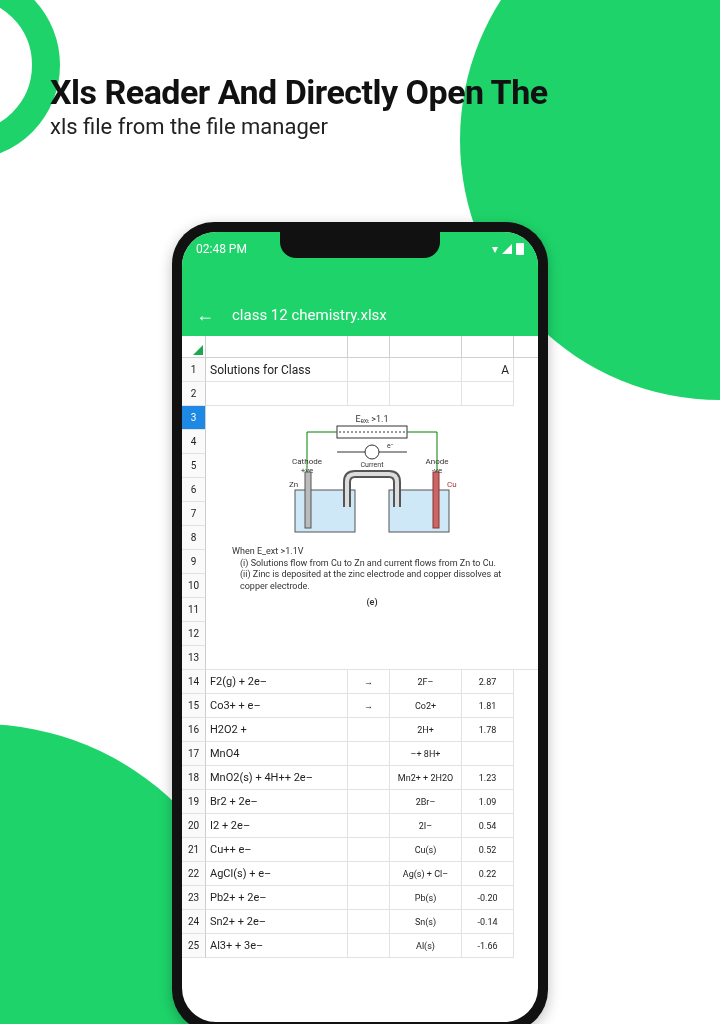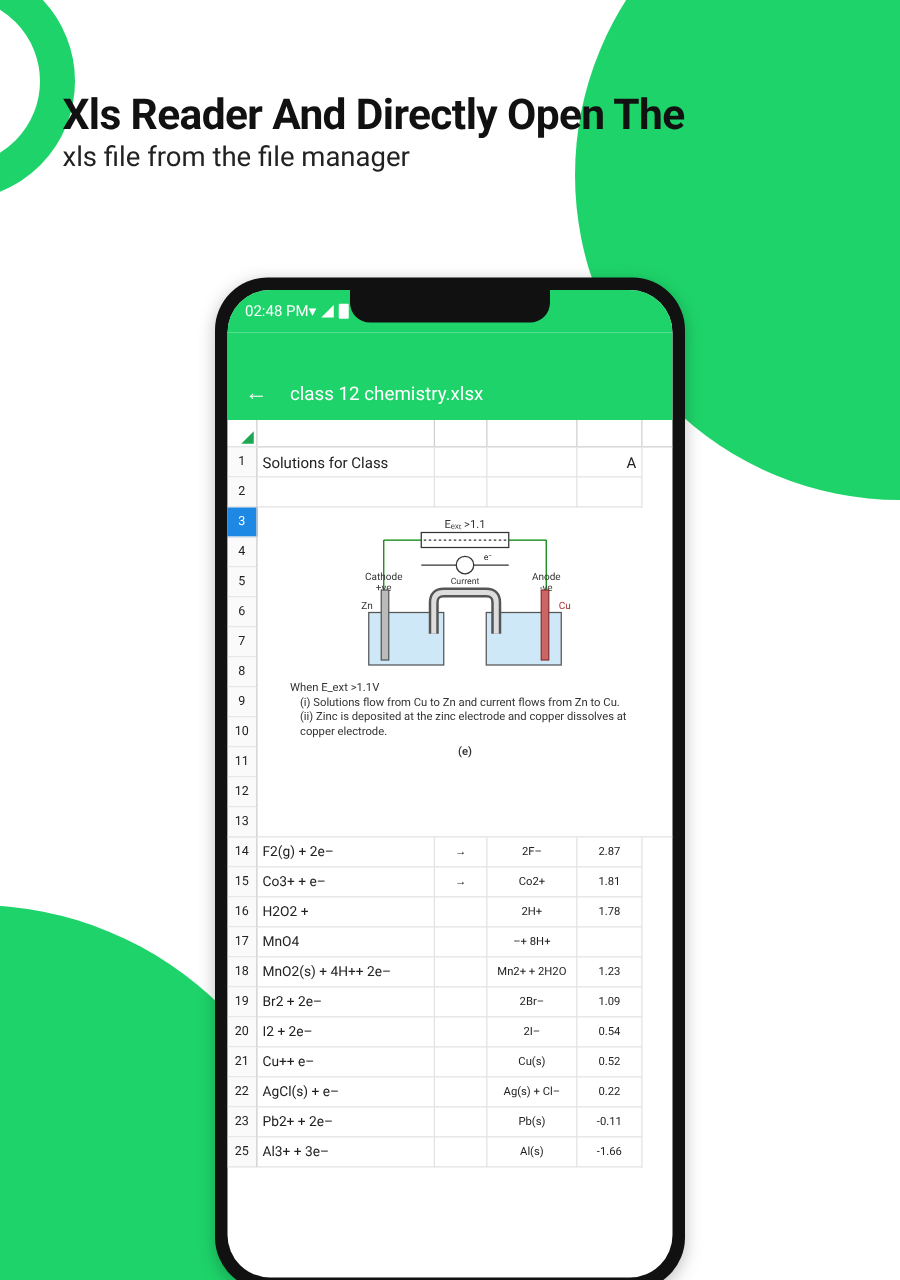--- a/index.html
+++ b/index.html
@@ -66,21 +66,21 @@
     border-bottom-right-radius: 16px;
     z-index: 5;
   }
   .status-bar {
     height: 34px;
     background: #1ed46a;
     color: #fff;
     font-size: 12px;
     display: flex;
     align-items: center;
-    justify-content: flex-start;
+    justify-content: space-between;
     padding: 0 14px;
     position: relative;
   }
   .status-right { display: flex; gap: 4px; align-items: center; }
   .signal { width: 0; height: 0; border-left: 10px solid transparent; border-bottom: 10px solid #fff; }
   .batt { width: 8px; height: 12px; background:#fff; border-radius:1px; }
   .app-bar {
     height: 70px;
     background: #1ed46a;
     color: #fff;
@@ -334,21 +334,28 @@
             <div>AgCl(s) + e–</div>
             <div class="c2"></div>
             <div class="c3">Ag(s) + Cl–</div>
             <div class="c4">0.22</div>
           </div>
           <div class="row">
             <div class="rh">23</div>
             <div>Pb2+ + 2e–</div>
             <div class="c2"></div>
             <div class="c3">Pb(s)</div>
-            <div class="c4">-0.11</div>
+            <div class="c4">-0.20</div>
+          </div>
+          <div class="row">
+            <div class="rh">24</div>
+            <div>Sn2+ + 2e–</div>
+            <div class="c2"></div>
+            <div class="c3">Sn(s)</div>
+            <div class="c4">-0.14</div>
           </div>
           <div class="row">
             <div class="rh">25</div>
             <div>Al3+ + 3e–</div>
             <div class="c2"></div>
             <div class="c3">Al(s)</div>
             <div class="c4">-1.66</div>
           </div>
         </div>
     </div>

